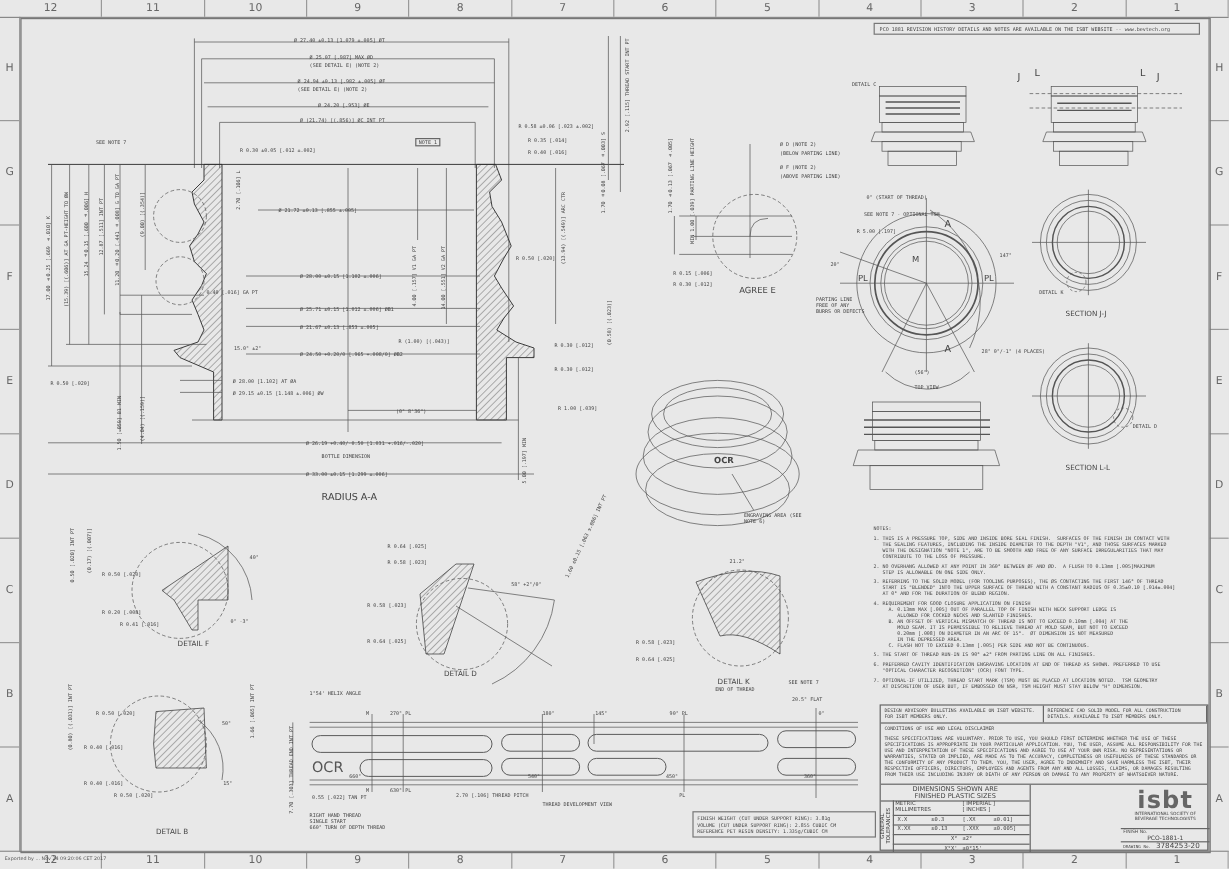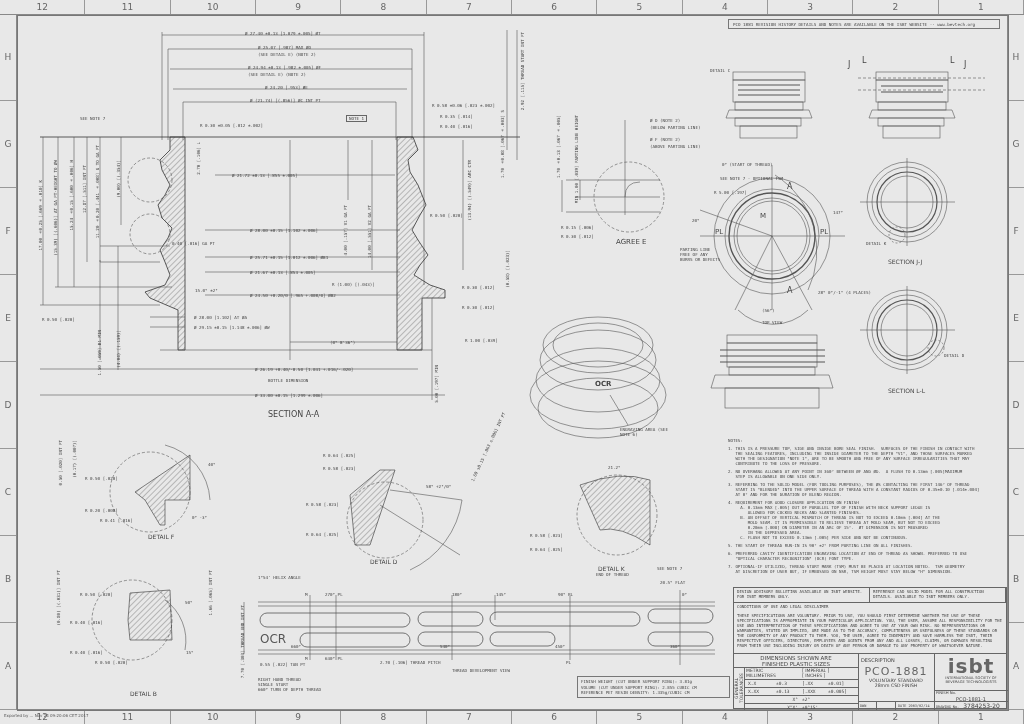--- a/index.html
+++ b/index.html
@@ -313,21 +313,21 @@
   <div class="lbl" style="left:42px;top:317px;">R 0.50 [.020]</div>
   <div class="lbl" style="left:465px;top:338px;">R 1.00 [.039]</div>
   <div class="lbl" style="left:330px;top:340px;">(0° 8'36")</div>
   <div class="lbl" style="left:255px;top:367px;">Ø 26.19 +0.40/-0.50 [1.031 +.016/-.020]</div>
   <div class="lbl" style="left:268px;top:378px;">BOTTLE DIMENSION</div>
   <div class="lbl" style="left:255px;top:393px;">Ø 33.00 ±0.15 [1.299 ±.006]</div>
   <div class="lbl" style="left:434px;top:365px;writing-mode:vertical-rl;transform:rotate(180deg);">5.00 [.197] MIN</div>
   <div class="lbl" style="left:97px;top:330px;writing-mode:vertical-rl;transform:rotate(180deg);">1.50 [.059] B1 MIN</div>
   <div class="lbl" style="left:116px;top:330px;writing-mode:vertical-rl;transform:rotate(180deg);">(4.04) [(.159)]</div>
   <div class="lbl" style="left:196px;top:142px;writing-mode:vertical-rl;transform:rotate(180deg);">2.70 [.106] L</div>
-  <div class="lbl big" style="left:268px;top:410px;font-size:8px;line-height:9px;">SECTION A-A</div>
+  <div class="lbl big" style="left:268px;top:410px;font-size:8px;line-height:9px;">RADIUS A-A</div>
 
   <div class="lbl" style="left:650px;top:118px;">Ø D (NOTE 2)</div>
   <div class="lbl" style="left:650px;top:125px;">(BELOW PARTING LINE)</div>
   <div class="lbl" style="left:650px;top:137px;">Ø F (NOTE 2)</div>
   <div class="lbl" style="left:650px;top:144px;">(ABOVE PARTING LINE)</div>
   <div class="lbl" style="left:556px;top:115px;writing-mode:vertical-rl;transform:rotate(180deg);">1.70 ±0.13 [.067 ±.005]</div>
   <div class="lbl" style="left:574px;top:115px;writing-mode:vertical-rl;transform:rotate(180deg);">MIN 1.00 [.039] PARTING LINE HEIGHT</div>
   <div class="lbl" style="left:561px;top:225px;">R 0.15 [.006]</div>
   <div class="lbl" style="left:561px;top:234px;">R 0.30 [.012]</div>
   <div class="lbl big" style="left:616px;top:238px;font-size:7px;line-height:8px;">AGREE E</div>
@@ -485,32 +485,20 @@
         <div style="display:flex;font-size:4.5px;line-height:7px;border-bottom:1px solid #666;">
           <span style="width:54px;text-align:right;padding-right:4px;">X°</span>
             <span>±2°</span>
         </div>
         <div style="display:flex;font-size:4.5px;line-height:7px;">
           <span style="width:54px;text-align:right;padding-right:4px;">X°X'</span>
             <span>±0°15'</span>
         </div>
       </div>
     </div>
-    <div class="desc">
-      <div class="big" style="font-size:5px;padding:3px 3px 0;">DESCRIPTION</div>
-      <div class="big" style="font-size:11px;line-height:12px;text-align:center;margin-top:3px;color:#666;letter-spacing:1px;">PCO-1881</div>
-      <div class="big" style="font-size:4.6px;line-height:5px;text-align:center;">VOLUNTARY STANDARD</div>
-      <div class="big" style="font-size:4.6px;line-height:5px;text-align:center;">28mm CSD FINISH</div>
-      <div style="position:absolute;left:0;bottom:0;width:76px;height:8px;border-top:1px solid #666;display:flex;font-size:3.5px;line-height:8px;">
-        <span style="width:16px;padding-left:2px;border-right:1px solid #666;">DWN</span>
-        <span style="width:18px;border-right:1px solid #666;"></span>
-        <span style="padding-left:2px;">DATE</span>
-        <span style="padding-left:2px;">2003/02/14</span>
-      </div>
-    </div>
     <div class="logo">
       <div class="big" style="font-size:20px;line-height:20px;text-align:center;color:#666;font-weight:bold;letter-spacing:1px;margin-top:2px;">isbt</div>
       <div class="big" style="font-size:3.6px;line-height:4px;text-align:center;">INTERNATIONAL SOCIETY OF</div>
       <div class="big" style="font-size:3.6px;line-height:4px;text-align:center;">BEVERAGE TECHNOLOGISTS</div>
       <div style="position:absolute;left:0;top:36px;width:74px;height:12px;border-top:1px solid #666;">
         <div class="big" style="font-size:3.8px;line-height:4.5px;padding-left:2px;">FINISH No.</div>
         <div class="big" style="font-size:5px;line-height:6px;text-align:center;">PCO-1881-1</div>
       </div>
       <div style="position:absolute;left:0;bottom:0;width:74px;height:8px;border-top:1px solid #666;font-size:3.5px;line-height:8px;">
         <span style="padding-left:2px;">DRAWING No.</span>

